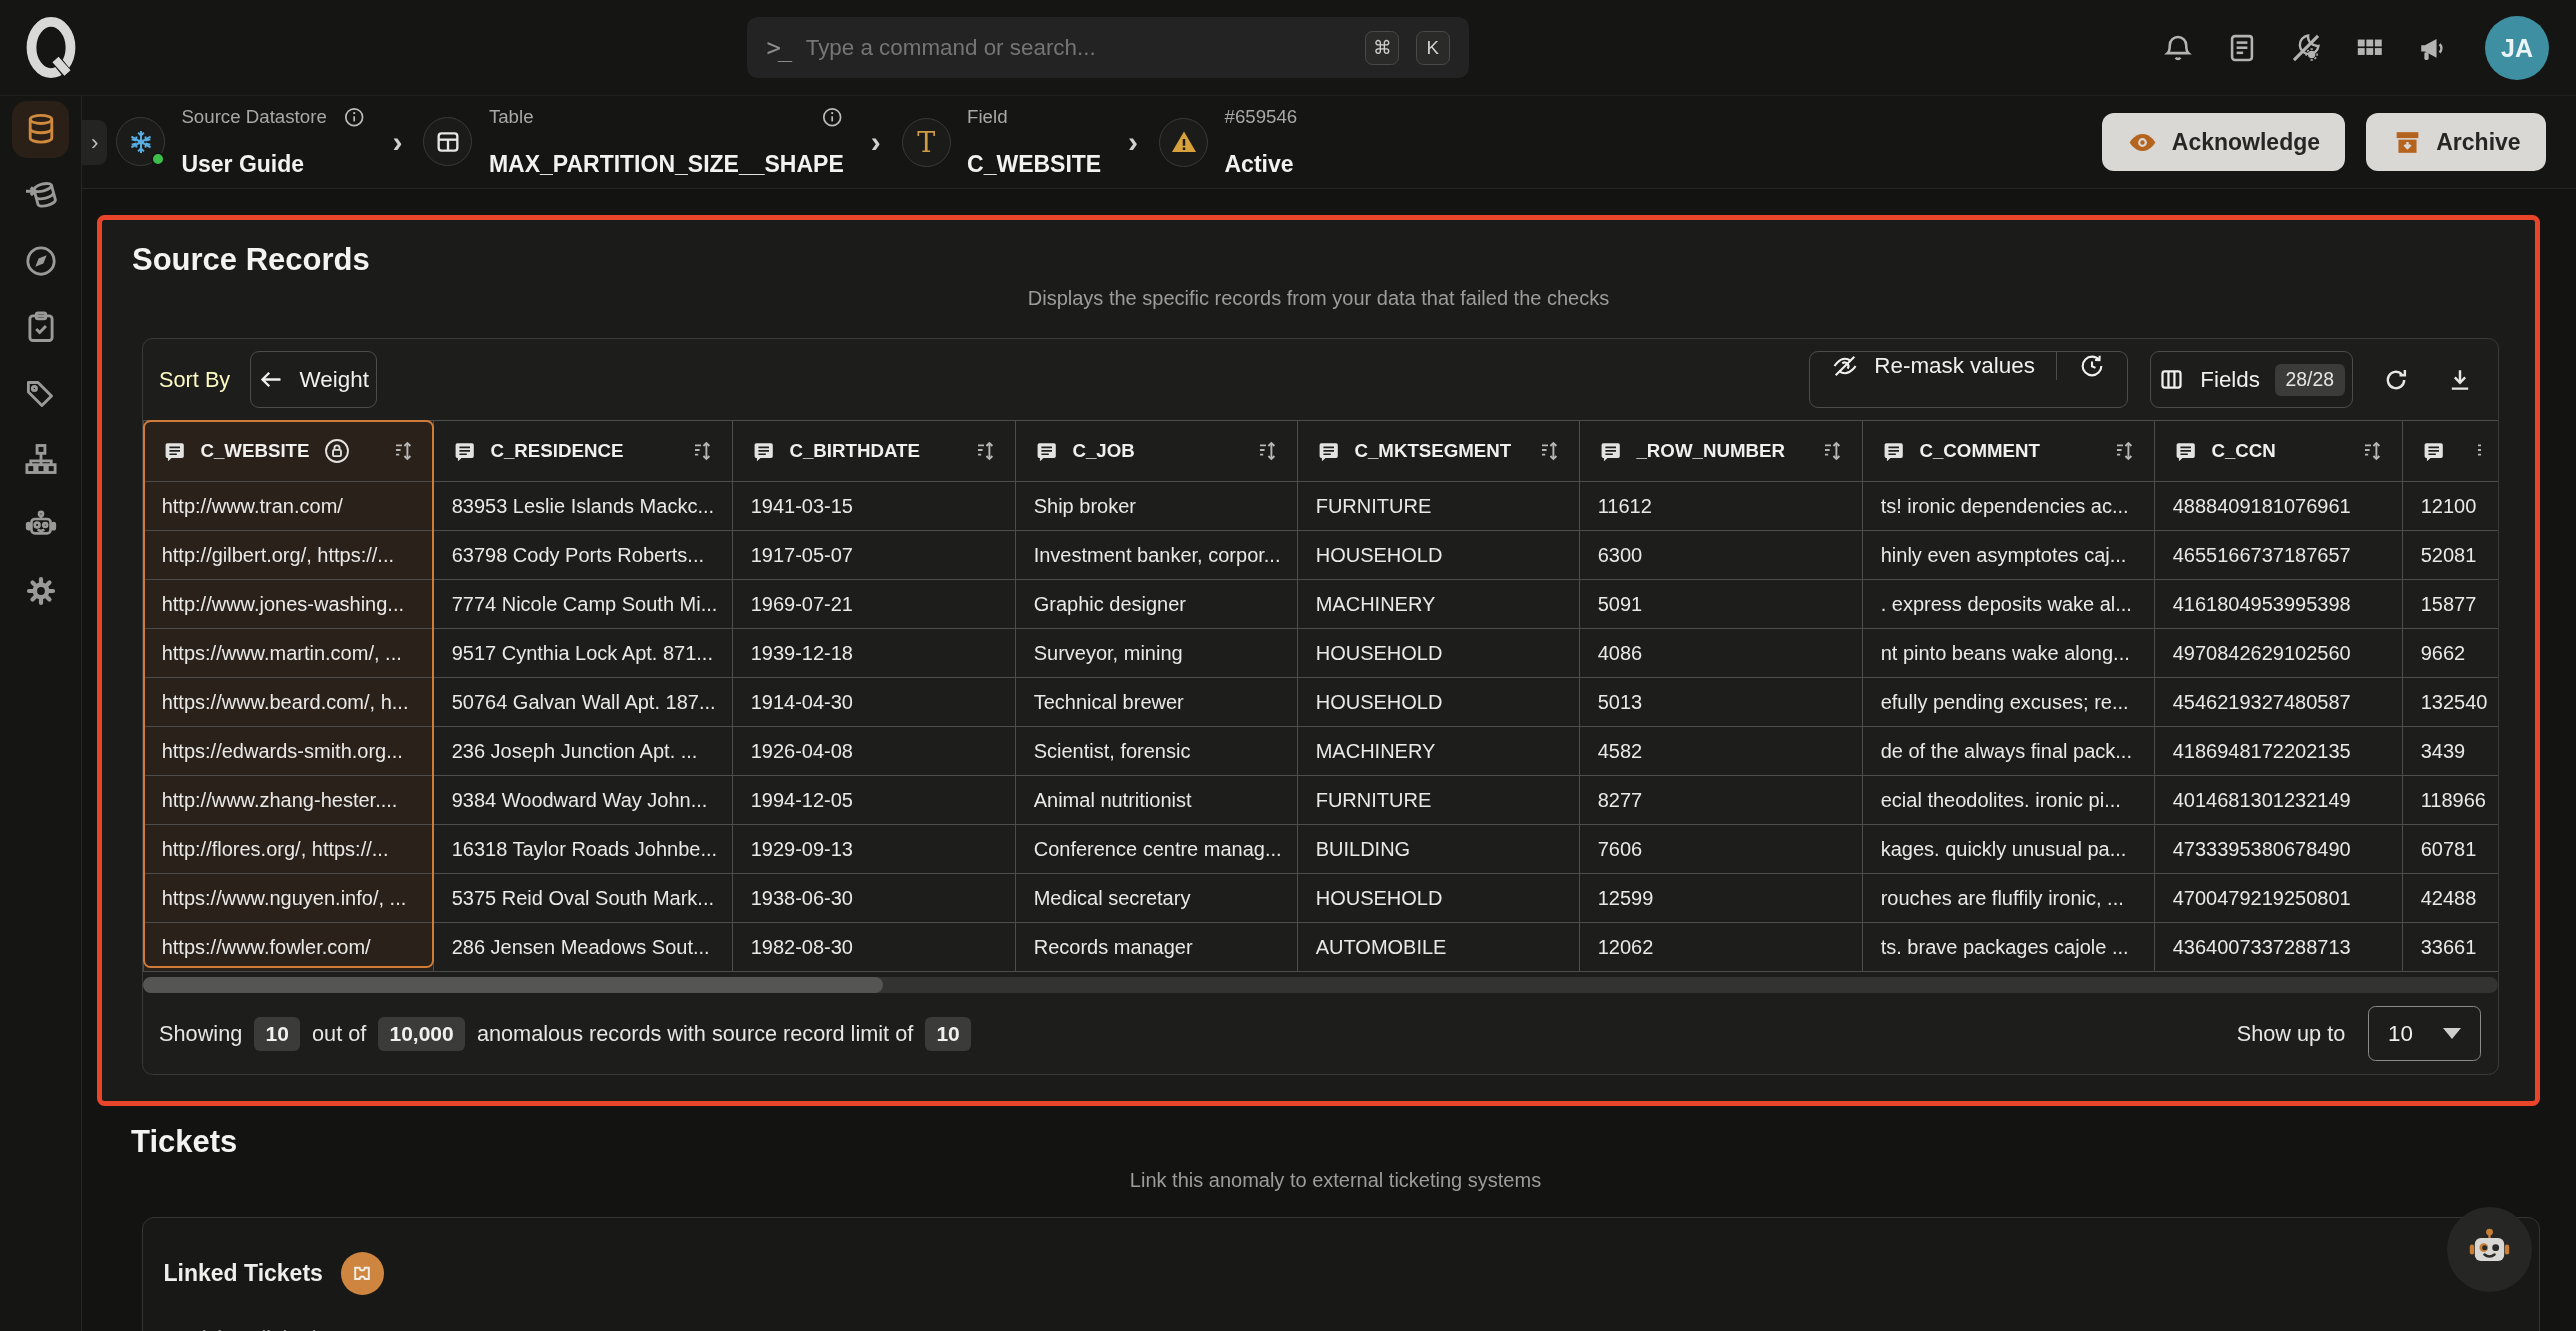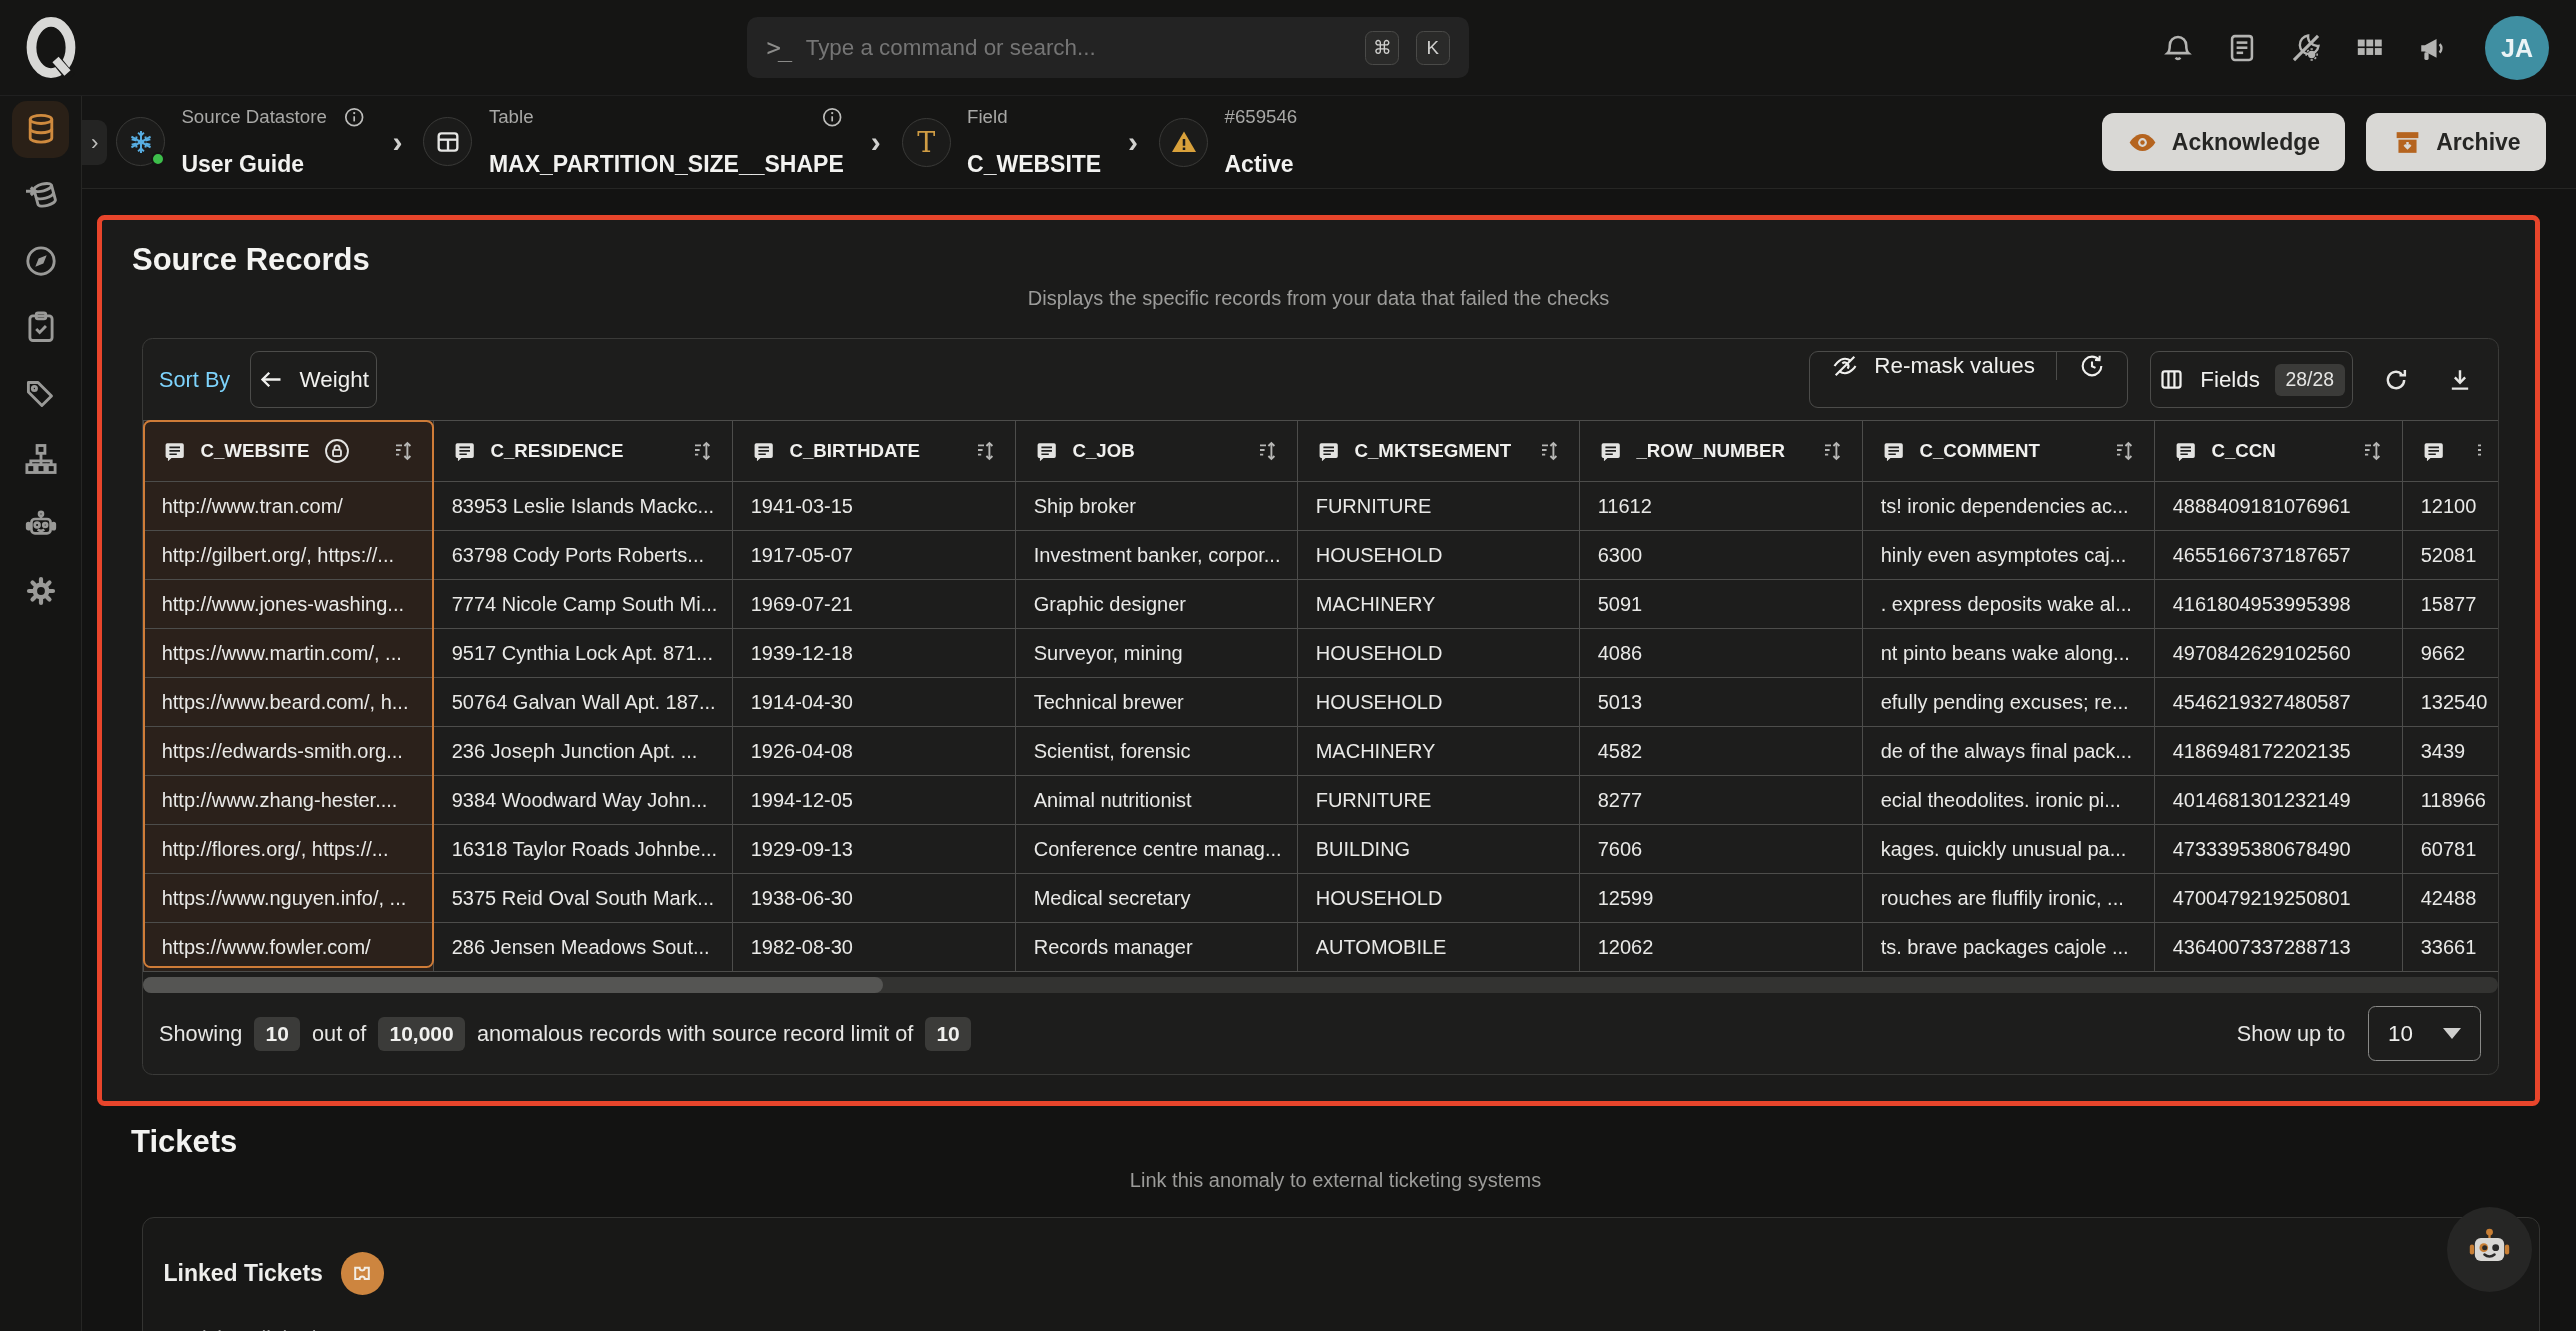--- a/index.html
+++ b/index.html
@@ -44,21 +44,21 @@
   .crumb-actions { margin-left:auto; margin-right:30px; display:flex; gap:21px; }
   .btn-light { height:58px; border:none; border-radius:12px; background:#d9d8d5; color:#262624; font-weight:bold; font-size:23px; display:flex; align-items:center; gap:13.4px; padding:0 25.4px; cursor:pointer; font-family:"Liberation Sans",sans-serif; }
   .btn-light svg { width:31px; height:31px; }
 
   
   .red-box { position:absolute; left:97px; top:215px; width:2443px; height:891px; border:5.2px solid #e8452b; border-radius:7.5px; background:#1b1b1a; padding:22.4px 30px; }
   .sec-title { font-size:31px; font-weight:bold; color:#f3f3f1; }
   .sec-sub { font-size:20px; color:#9c9c9a; margin-top:9px;text-align:center; }
   .card { position:relative; margin-left:9.7px; margin-top:28px; width:2357px; border:0.7px solid #3a3a38; border-radius:10.5px; background:#1d1d1c; overflow:hidden; }
   .toolbar { display:flex; align-items:center; height:81px; padding:0 16.4px; }
-  .toolbar-label { font-size:21.7px; color:#7dd3fc; margin-right:19.4px; }
+  .toolbar-label { font-size:21.7px; color:#fef9c3; margin-right:19.4px; }
   .btn-outline { display:flex; align-items:center; gap:15px; height:57px; padding:0 7px; border:0.7px solid #4c4c4a; border-radius:9px; background:transparent; color:#f0f0ee; font-size:22.4px; cursor:pointer; font-family:"Liberation Sans",sans-serif; }
   .btn-outline svg { width:27px; height:27px; }
   .toolbar-right { margin-left:auto; display:flex; align-items:center; gap:22.4px; }
   .seg-group { display:flex; align-items:flex-start; border:0.7px solid #4c4c4a; border-radius:9px; overflow:hidden; height:57px; }
   .seg { display:flex; align-items:center; gap:15px; padding:0 21px; font-size:22.4px; color:#f0f0ee; cursor:pointer; }
   .seg + .seg { border-left:0.7px solid #4c4c4a; }
   .seg svg { width:28px; height:28px; }
   .badge { background:#3b3b39; border-radius:6px; padding:4.5px 10.5px; font-size:19.4px; color:#e6e6e4; }
   .icon-btn { width:42px; height:42px; display:flex; align-items:center; justify-content:center; color:#e6e6e4; cursor:pointer; }
   .icon-btn svg { width:28px; height:28px; }

